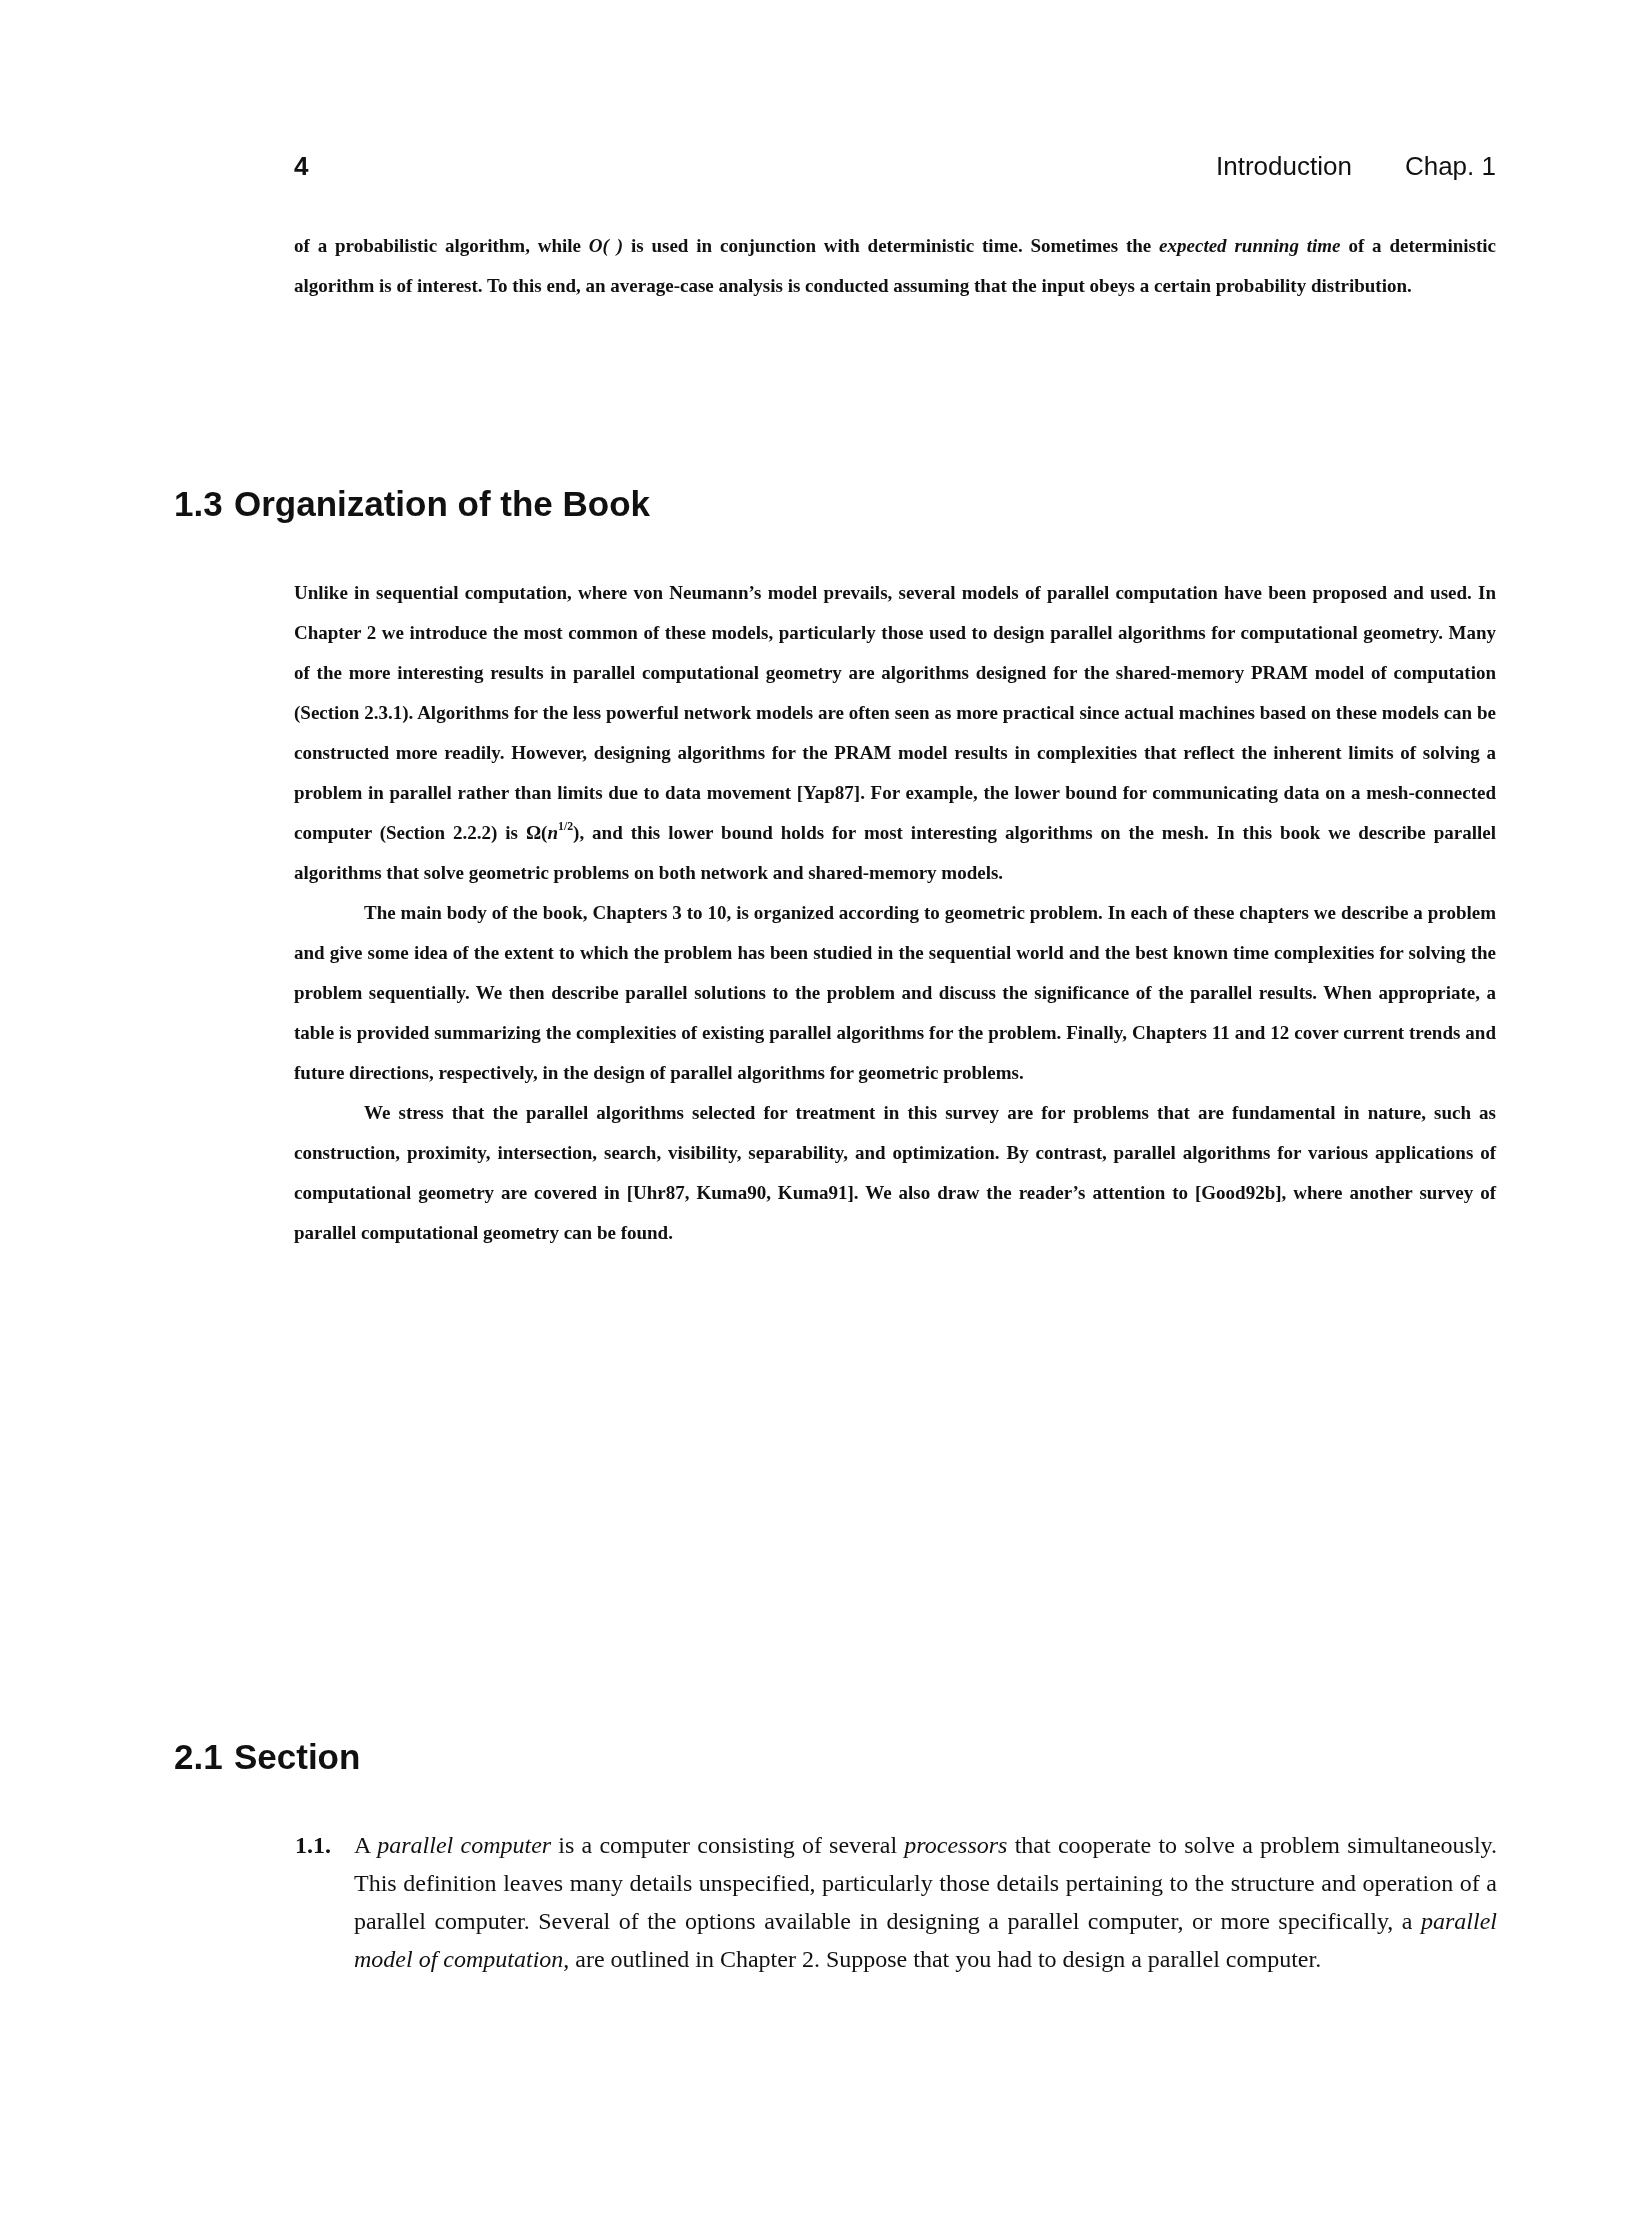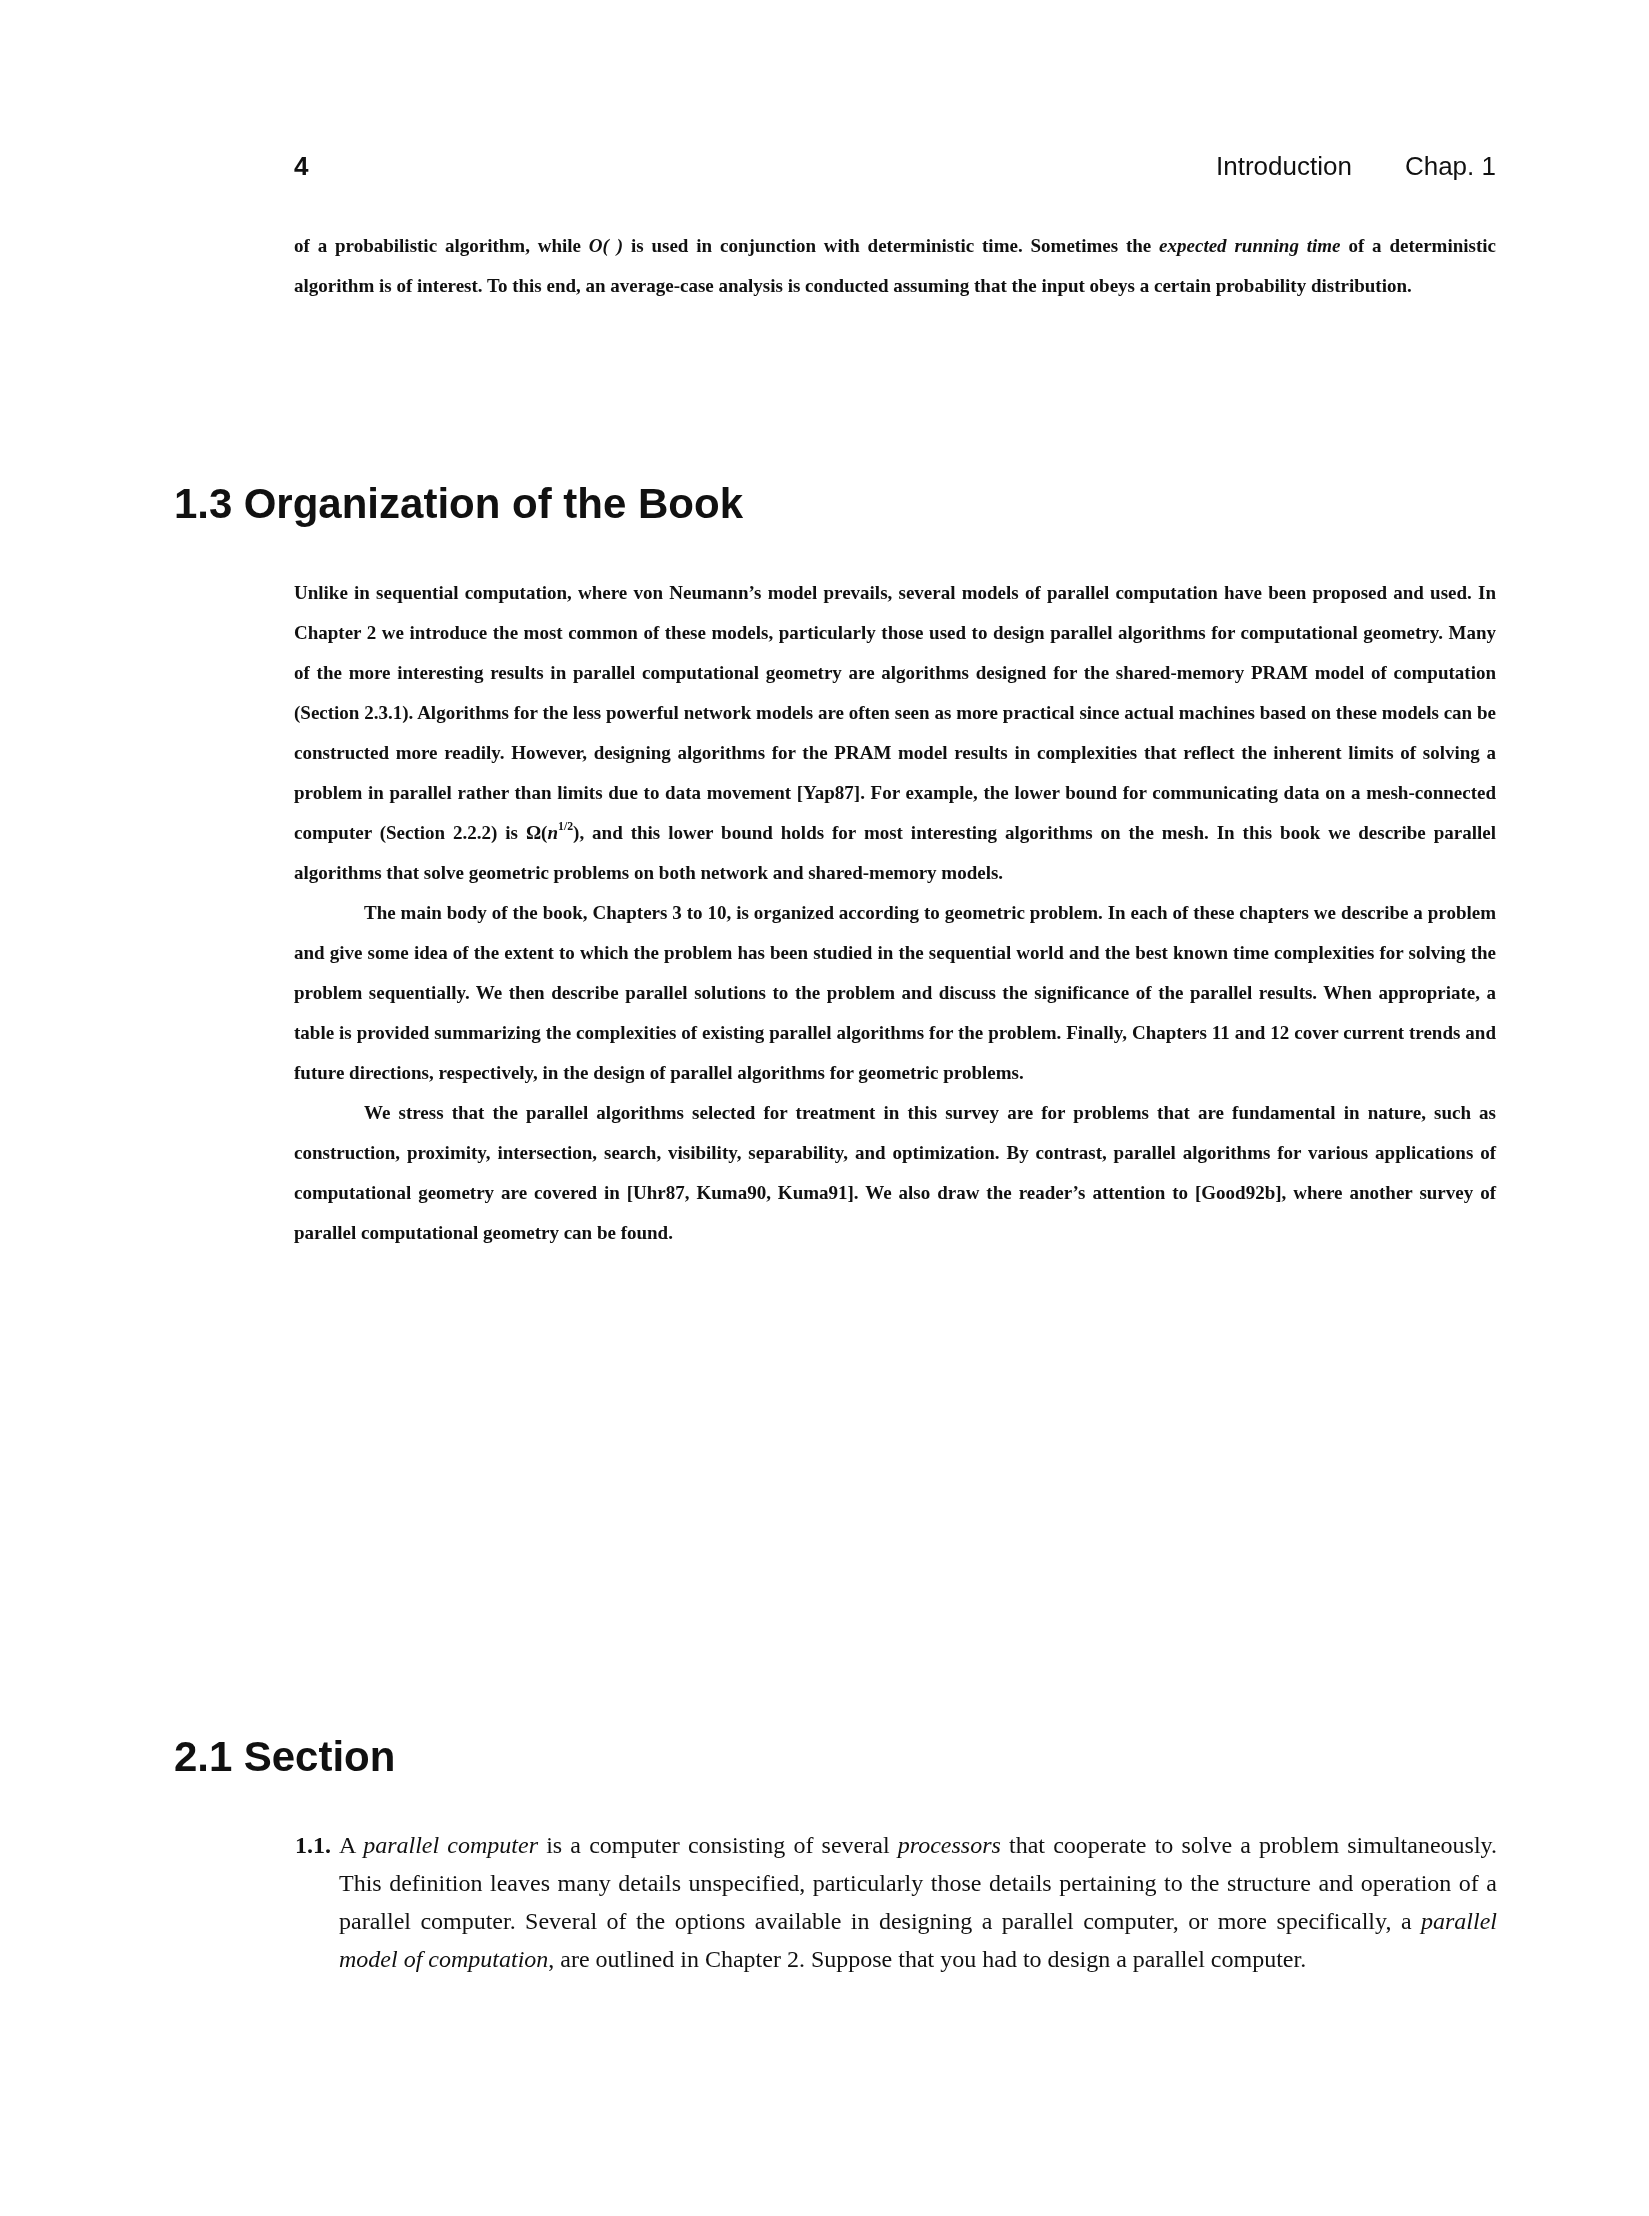--- a/index.html
+++ b/index.html
@@ -12,28 +12,28 @@
     font-size: 26px; line-height: 32px; }
   .page-number { position: absolute; left: 0; top: 0; font-weight: bold; }
   .head-right { position: absolute; right: 0; top: 0; white-space: nowrap; }
   .head-right .chap { margin-left: 53px; }
 
   .body-block { position: absolute; left: 294px; width: 1202px; font-size: 19px;
     line-height: 40px; text-align: justify; text-align-last: left; font-weight: bold; }
   .body-block p { margin: 0; hyphens: none; }
   .body-block p.indent { text-indent: 70px; }
 
-  .section-heading { position: absolute; left: 174px; font-weight: bold; font-size: 42px;
+  .section-heading { position: absolute; left: 174px; font-weight: bold; font-size: 35px;
     line-height: 35px; margin: 0; white-space: nowrap; }
   .section-heading .num { margin-right: 11.3px; }
 
   .problem { position: absolute; left: 295px; width: 1202px; top: 1826px; font-size: 24px;
     line-height: 38px; }
   .problem .label { position: absolute; left: 0; top: 0; font-weight: bold; }
-  .problem .text { margin-left: 44px; text-align: justify; text-align-last: left; }
+  .problem .text { margin-left: 59px; text-align: justify; text-align-last: left; }
 
   sup { font-size: 0.62em; line-height: 0; vertical-align: 0.75em; }
   i { font-style: italic; }
 </style>
 </head>
 <body>
 
 <div class="page">
 
   <div class="running-head sans">

